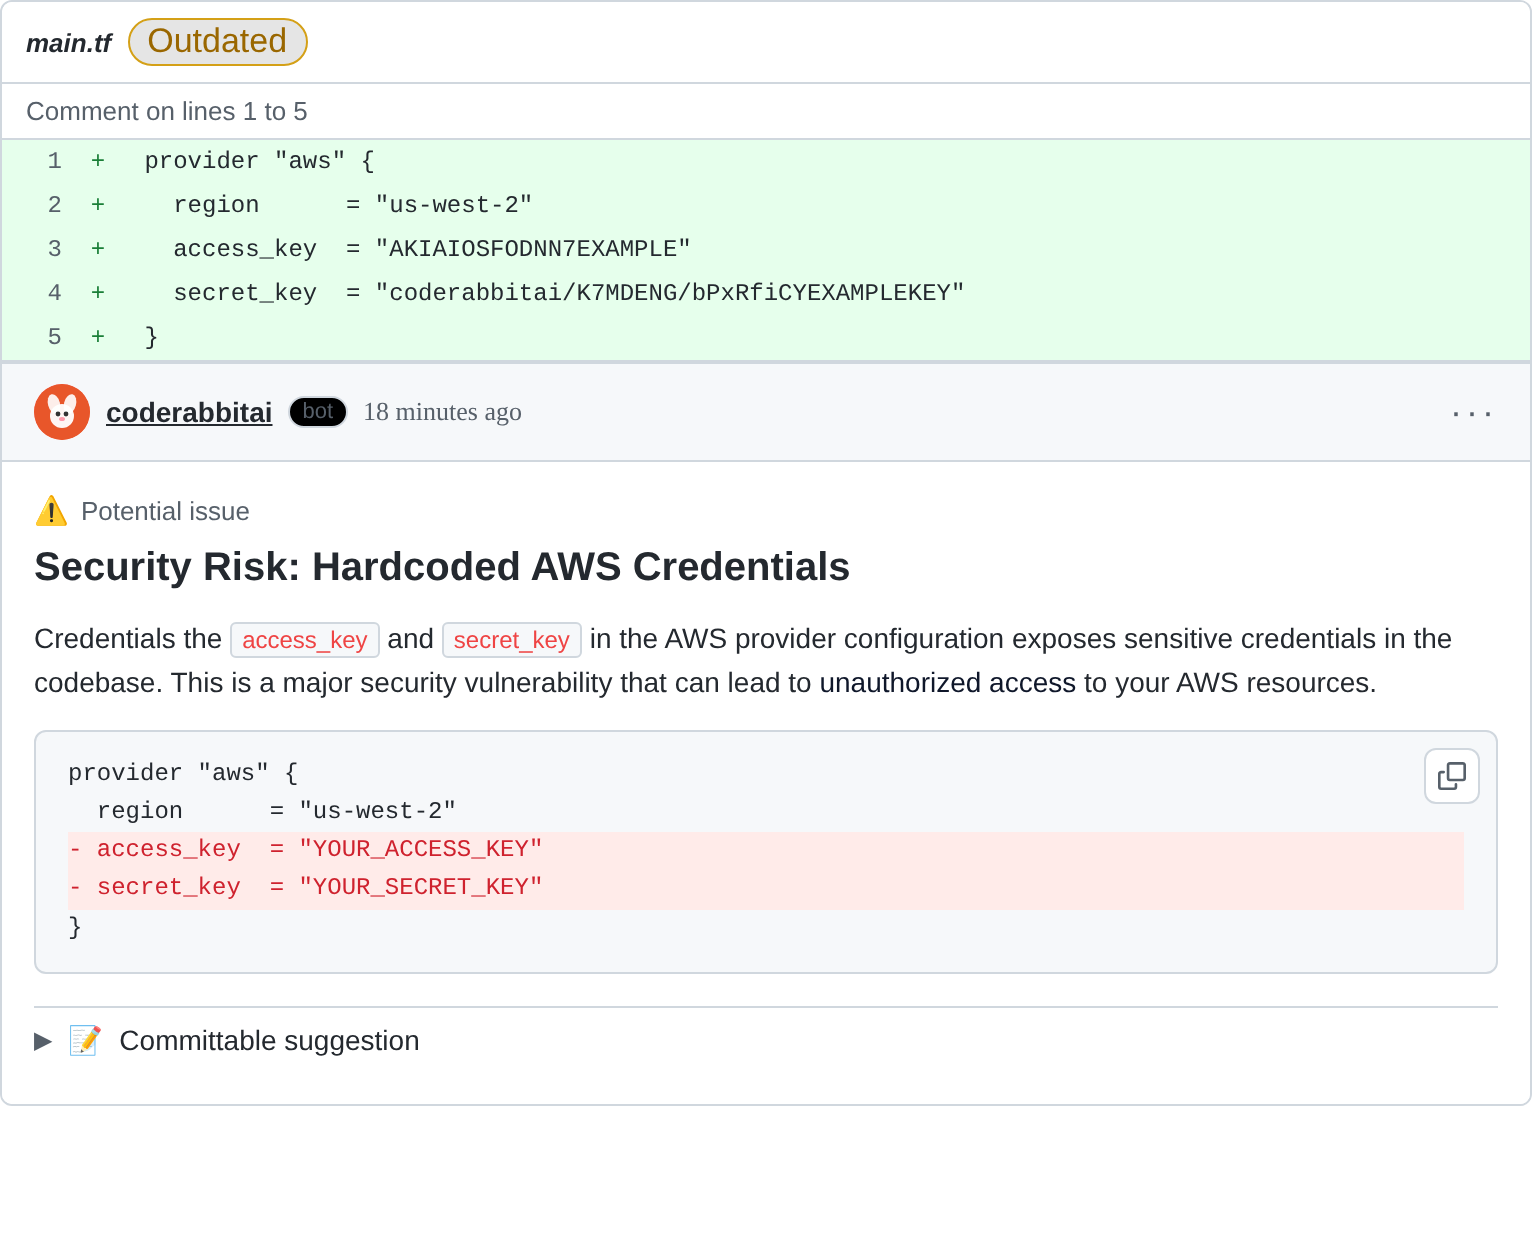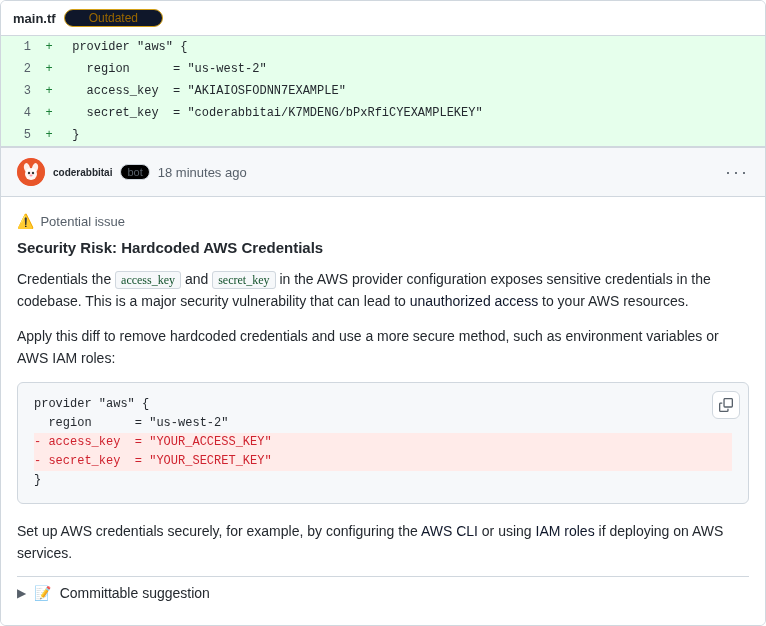--- a/index.html
+++ b/index.html
@@ -17,31 +17,32 @@
       gap: 8px;
       padding: 8px 12px;
       background: #fff;
       border-bottom: 1px solid #d0d7de;
     }
 
     .file-name {
       font-size: 13px;
       font-weight: 600;
       color: #24292f;
+      font-style: italic;
     }
 
     .outdated-badge {
       display: inline-flex;
       align-items: center;
-      padding: 1px 24px;
+      padding: 1px 9px;
       border: 1px solid #d4a017;
       border-radius: 20px;
-      font-size: 12px;
+      font-size: 17px;
       color: #9a6700;
-      background: #0f172a;
+      background: #e5e5e5;
       font-weight: 500;
     }
 
     .comment-on-lines {
       padding: 6px 12px;
       font-size: 13px;
       color: #57606a;
       background: #fff;
       border-bottom: 1px solid #d0d7de;
     }
@@ -126,38 +127,40 @@
       display: flex;
       align-items: center;
       justify-content: center;
       font-size: 16px;
       flex-shrink: 0;
       overflow: hidden;
     }
 
     .username {
       font-weight: 600;
-      font-size: 10px;
-      color: #24292f;
+      font-size: 14px;
+      color: #24292f;
+      text-decoration: underline;
     }
 
     .bot-badge {
       display: inline-flex;
       align-items: center;
       padding: 1px 6px;
       border: 1px solid #d0d7de;
       border-radius: 20px;
       font-size: 11px;
       color: #57606a;
       background: #000000;
     }
 
     .timestamp {
       color: #57606a;
       font-size: 13px;
+      font-family: Liberation Serif, serif;
     }
 
     .more-options {
       color: #57606a;
       font-size: 18px;
       cursor: pointer;
       letter-spacing: 2px;
     }
 
     .comment-body {
@@ -171,41 +174,41 @@
       font-size: 13px;
       color: #57606a;
       margin-bottom: 10px;
     }
 
     .warning-icon {
       font-size: 14px;
     }
 
     .comment-title {
-      font-size: 15px;
+      font-size: 20px;
       font-weight: 700;
       color: #24292f;
       margin-bottom: 12px;
     }
 
     .comment-text {
       font-size: 14px;
       color: #24292f;
       line-height: 1.6;
       margin-bottom: 12px;
     }
 
     .inline-code {
       background: #f6f8fa;
       border: 1px solid #d0d7de;
       border-radius: 3px;
       padding: 1px 5px;
-      font-family: Liberation Serif, serif;
-      font-size: 12px;
-      color: #14532d;
+      font-family: Liberation Sans, sans-serif;
+      font-size: 12px;
+      color: #ef4444;
     }
 
     .link-text {
       color: #0f172a;
       text-decoration: none;
     }
 
     .code-block-container {
       position: relative;
       background: #f6f8fa;
@@ -291,20 +294,21 @@
 </head>
 <body>
 
 <div class="outer-wrapper">
 
   <div class="file-header">
     <span class="file-name">main.tf</span>
     <span class="outdated-badge">Outdated</span>
   </div>
 
+  <div class="comment-on-lines">Comment on lines 1 to 5</div>
 
   <div class="diff-container">
     <div class="diff-line added">
       <span class="line-num">1</span>
       <span class="diff-sign">+</span>
       <span class="diff-code"> provider "aws" {</span>
     </div>
     <div class="diff-line added">
       <span class="line-num">2</span>
       <span class="diff-sign">+</span>
@@ -354,43 +358,37 @@
         <span class="warning-icon">⚠️</span>
         <span style="">Potential issue</span>
       </div>
 
       <div class="comment-title">Security Risk: Hardcoded AWS Credentials</div>
 
       <p class="comment-text">
         <span>Credentials the </span><code class="inline-code">access_key</code><span> and </span><code class="inline-code">secret_key</code><span> in the AWS provider configuration exposes sensitive credentials in the codebase. This is a major security vulnerability that can lead to <a href="#" class="link-text">unauthorized access</a> to your AWS resources.</span>
       </p>
 
-      <p class="comment-text">
-        <span>Apply this diff to remove hardcoded credentials and use a more secure method, such as environment variables or AWS IAM roles:</span>
-      </p>
 
       <div class="code-block-container">
         <div class="code-block-content">
           <div class="code-line normal-line">provider "aws" {</div>
           <div class="code-line normal-line">  region      = "us-west-2"</div>
           <div class="code-line removed">- access_key  = "YOUR_ACCESS_KEY"</div>
           <div class="code-line removed">- secret_key  = "YOUR_SECRET_KEY"</div>
           <div class="code-line normal-line">}</div>
         </div>
         <button class="copy-button" title="Copy">
           <svg width="14" height="14" viewBox="0 0 16 16" fill="#57606a">
             <path d="M0 6.75C0 5.784.784 5 1.75 5h1.5a.75.75 0 0 1 0 1.5h-1.5a.25.25 0 0 0-.25.25v7.5c0 .138.112.25.25.25h7.5a.25.25 0 0 0 .25-.25v-1.5a.75.75 0 0 1 1.5 0v1.5A1.75 1.75 0 0 1 9.25 16h-7.5A1.75 1.75 0 0 1 0 14.25Z"></path>
             <path d="M5 1.75C5 .784 5.784 0 6.75 0h7.5C15.216 0 16 .784 16 1.75v7.5A1.75 1.75 0 0 1 14.25 11h-7.5A1.75 1.75 0 0 1 5 9.25Zm1.75-.25a.25.25 0 0 0-.25.25v7.5c0 .138.112.25.25.25h7.5a.25.25 0 0 0 .25-.25v-7.5a.25.25 0 0 0-.25-.25Z"></path>
           </svg>
         </button>
       </div>
 
-      <p class="comment-text">
-        <span>Set up AWS credentials securely, for example, by configuring the </span><a href="#" class="link-text">AWS CLI</a><span> or using </span><a href="#" class="link-text">IAM roles</a><span> if deploying on AWS services.</span>
-      </p>
 
       <hr class="divider-line">
       <div class="collapsible-section">
         <span class="arrow">▶</span>
         <span class="icon-label">📝</span>
         <span class="label-text">Committable suggestion</span>
       </div>
 
     </div>
   </div>

